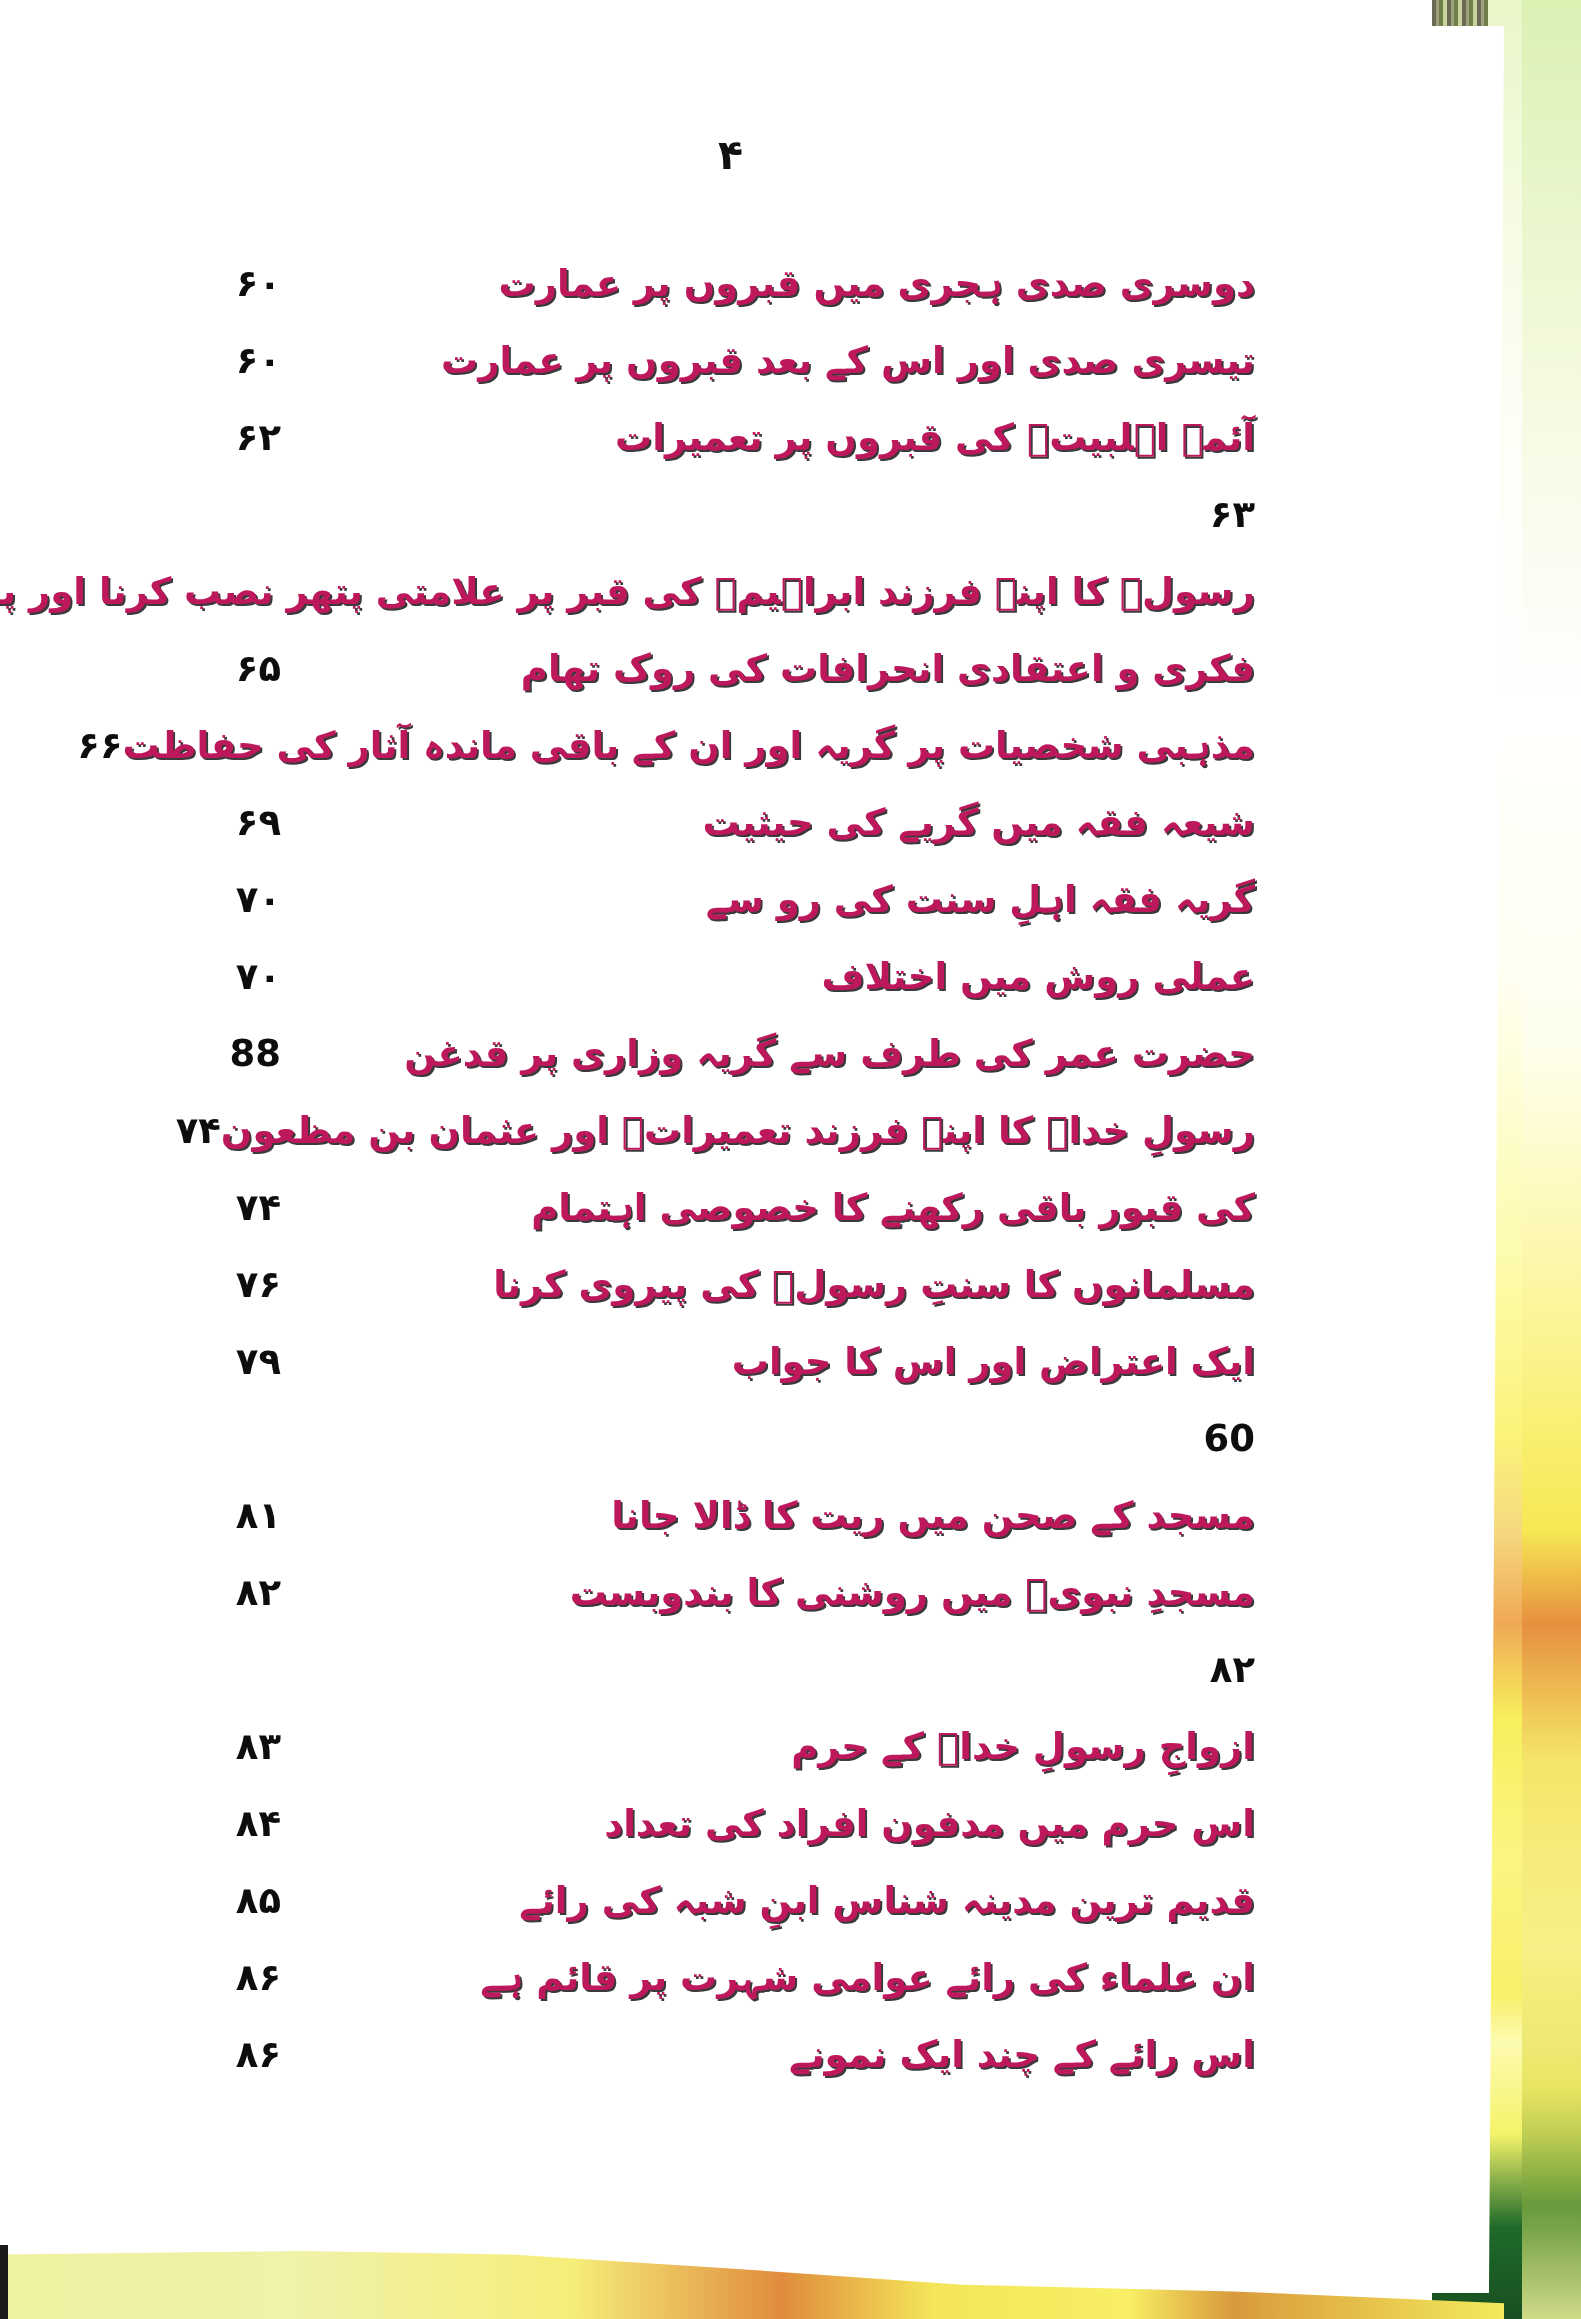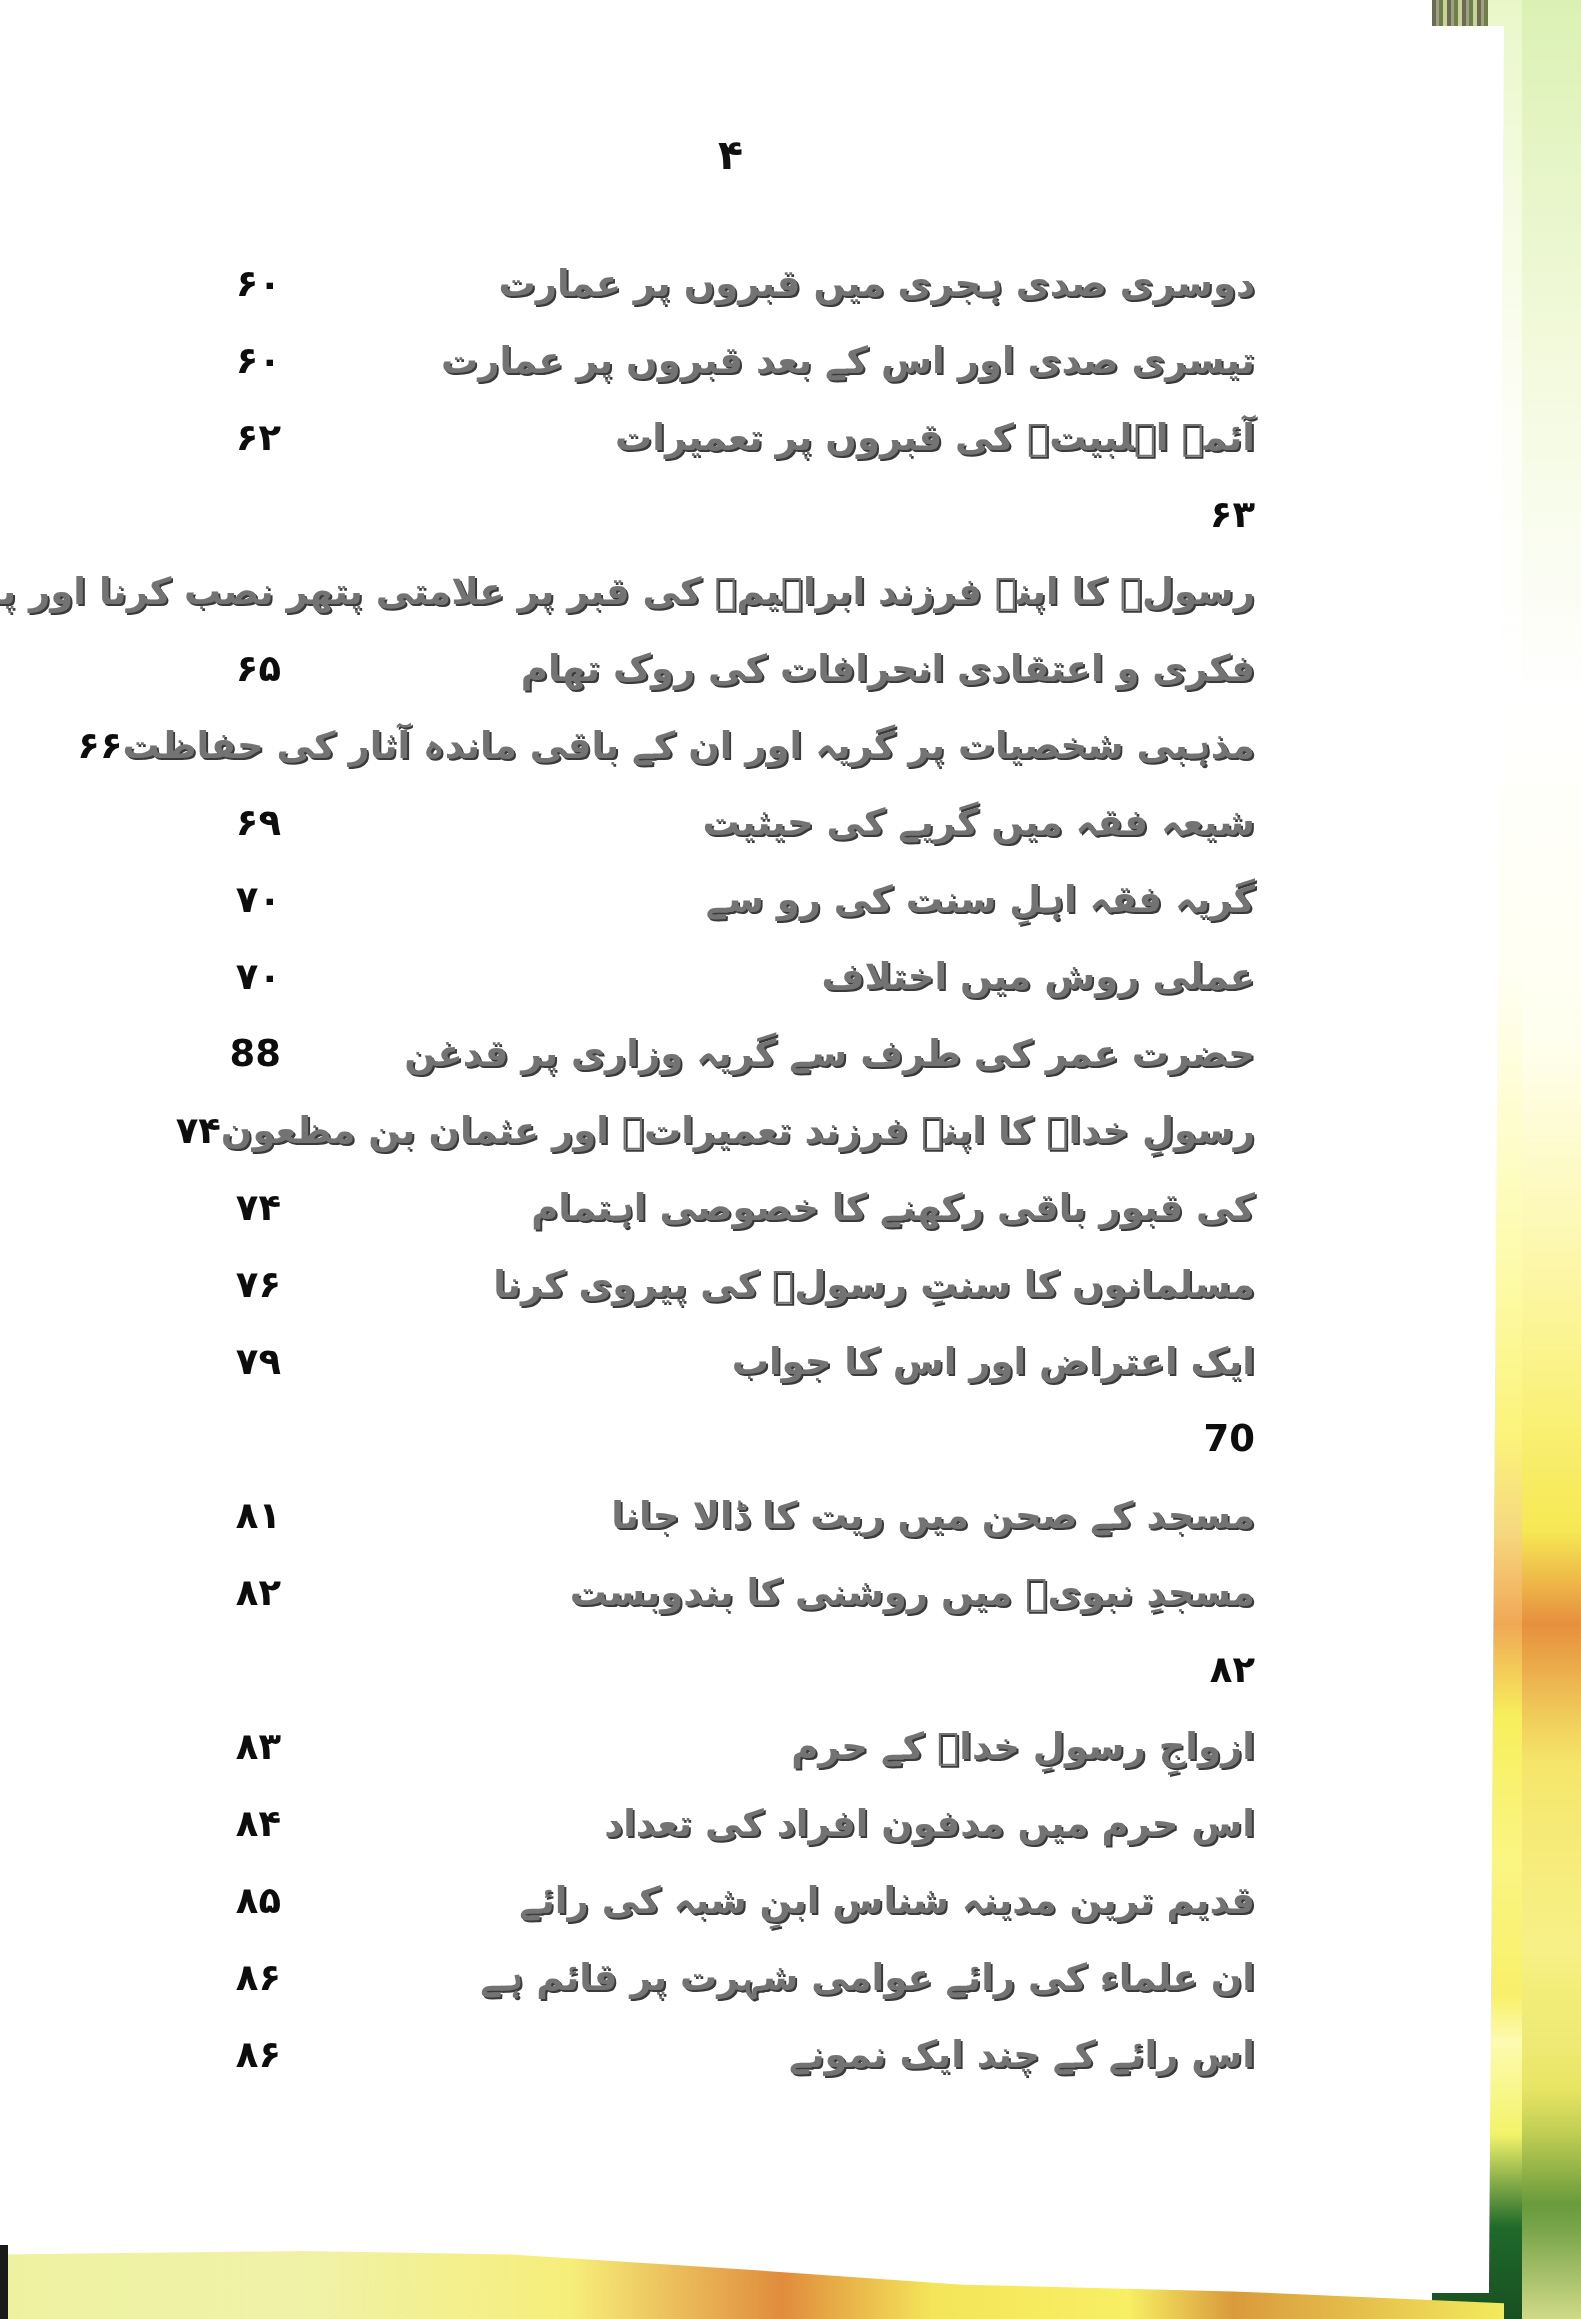--- a/index.html
+++ b/index.html
@@ -51,21 +51,21 @@
     position:absolute; top:245px; left:215px; width:1040px;
   }
   .toc-row {
     display:flex; flex-direction:row-reverse; align-items:center;
     justify-content:space-between;
     height:77px;
   }
   .toc-title {
     direction:rtl; text-align:right;
     font-family:"DejaVu Sans", sans-serif;
-    font-size:37px; font-weight:bold; color:#737373;
+    font-size:37px; font-weight:bold; color:#be185d;
     white-space:nowrap; letter-spacing:0;
     text-shadow: 1.9px 1.9px 0 #3a3a3a;
   }
   .toc-page {
     direction:rtl; width:66px; text-align:right;
     font-family:"DejaVu Sans", sans-serif;
     font-size:37px; font-weight:bold; color:#0d0d0d;
   }
 </style>
 </head>
@@ -134,21 +134,21 @@
   </div>
   <div class="toc-row">
     <span class="toc-title">مسلمانوں کا سنتِ رسولؐ کی پیروی کرنا</span>
     <span class="toc-page">۷۶</span>
   </div>
   <div class="toc-row">
     <span class="toc-title">ایک اعتراض اور اس کا جواب</span>
     <span class="toc-page">۷۹</span>
   </div>
   <div class="toc-row">
-    <span class="toc-page">70</span>
+    <span class="toc-page">60</span>
   </div>
   <div class="toc-row">
     <span class="toc-title">مسجد کے صحن میں ریت کا ڈالا جانا</span>
     <span class="toc-page">۸۱</span>
   </div>
   <div class="toc-row">
     <span class="toc-title">مسجدِ نبویؐ میں روشنی کا بندوبست</span>
     <span class="toc-page">۸۲</span>
   </div>
   <div class="toc-row">

